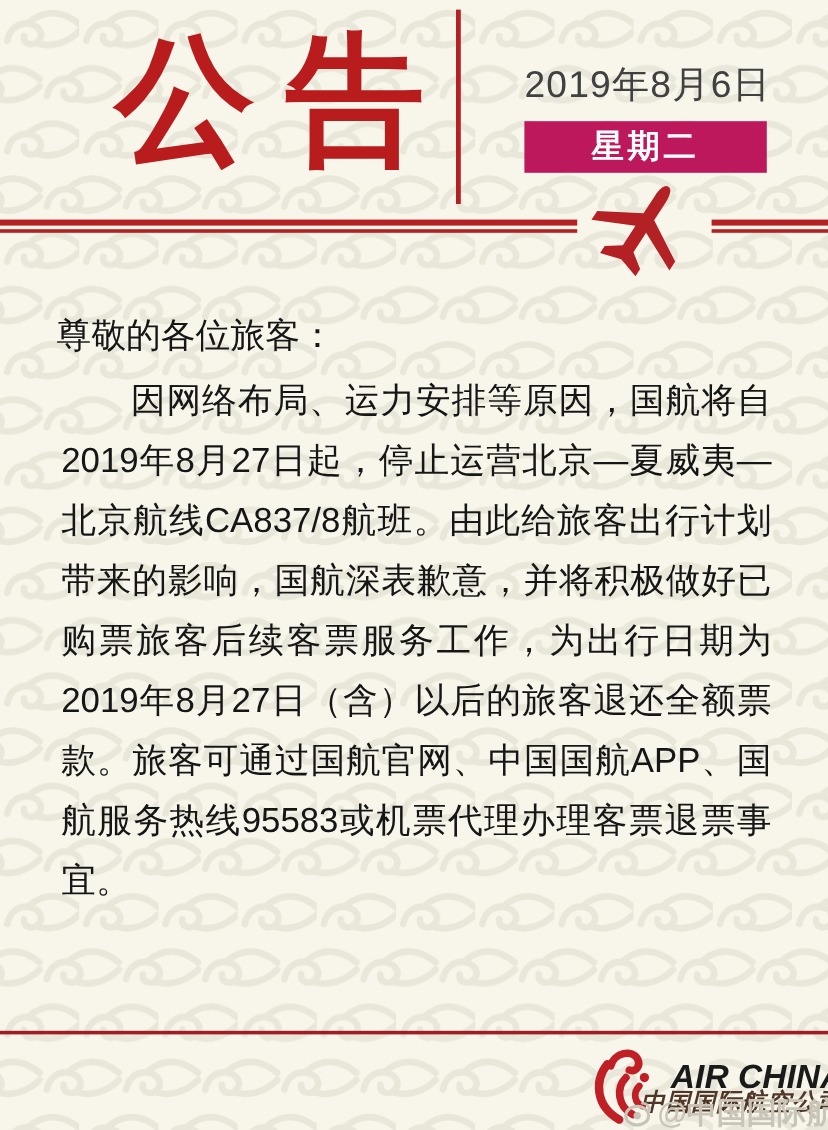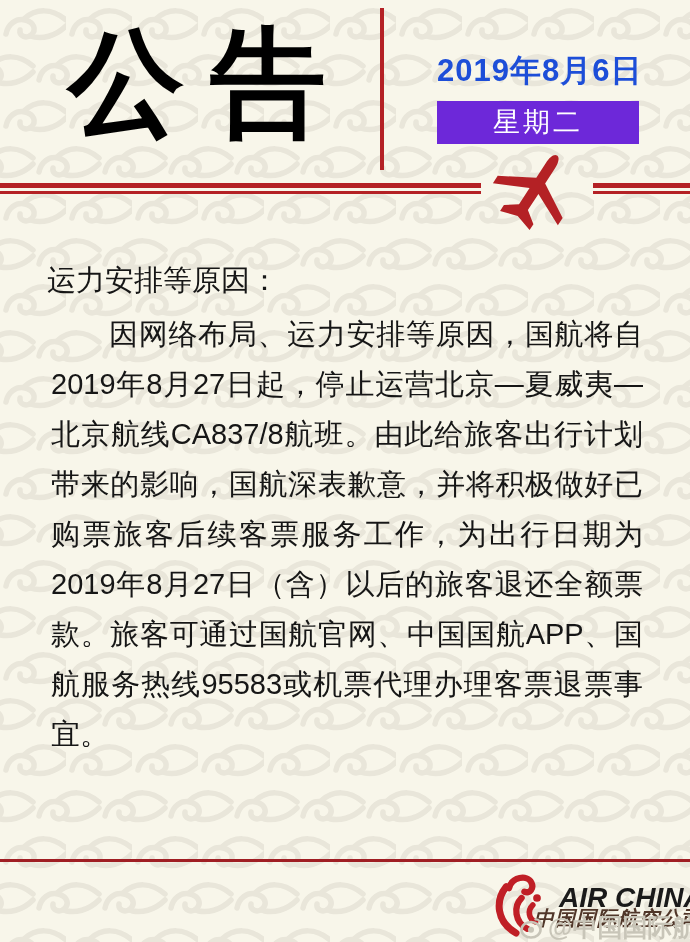--- a/index.html
+++ b/index.html
@@ -9,29 +9,29 @@
     background:#F8F6EA;
     overflow:hidden;
     font-family:"Liberation Sans", sans-serif;
   }
   .bg{position:absolute;left:0;top:0;width:100%;height:100%;}
 
   
   .title{
     position:absolute;left:68px;top:20px;width:312px;
     font-size:116px;line-height:1.1;font-weight:900;
-    color:#000000;letter-spacing:26px;text-align:left;
+    color:#b91c1c;letter-spacing:26px;text-align:right;
     white-space:nowrap;
   }
   .vline{position:absolute;left:380px;top:8px;width:4px;height:162px;background:#B42125;}
   .date-block{position:absolute;left:437px;top:50px;width:202px;text-align:center;}
-  .date{font-size:31px;font-weight:bold;color:#1d4ed8;white-space:nowrap;letter-spacing:1px;}
+  .date{font-size:31px;font-weight:normal;color:#404040;white-space:nowrap;letter-spacing:1px;}
   .weekday{
-    margin-top:9px;height:43px;line-height:43px;background:#6d28d9;
-    color:#FFFFFF;font-size:27px;font-weight:normal;letter-spacing:3px;
+    margin-top:9px;height:43px;line-height:43px;background:#be185d;
+    color:#FFFFFF;font-size:27px;font-weight:bold;letter-spacing:3px;
   }
 
   
   .seg{position:absolute;top:183px;}
   .seg .thick{height:5px;background:#B42125;}
   .seg .thin{height:3px;background:#B42125;margin-top:3px;}
   .seg-left{left:0;width:481px;}
   .seg-right{left:593px;width:97px;}
   .plane{
     position:absolute;left:490px;top:147px;width:88px;height:88px;
@@ -108,21 +108,21 @@
   </div>
   <svg class="plane" viewBox="0 0 100 100" xmlns="http://www.w3.org/2000/svg">
     <path fill="#B42125" d="M50,2 C54,2 56,8 56,16 L56,36 L94,58 L94,68 L56,50 L56,72 L70,82 L70,90 L50,84 L30,90 L30,82 L44,72 L44,50 L6,68 L6,58 L44,36 L44,16 C44,8 46,2 50,2 Z"></path>
   </svg>
   <div class="seg seg-right">
     <div class="thick"></div>
     <div class="thin"></div>
   </div>
 
   <div class="body-block">
-    <div class="greeting">运力安排等原因：</div>
+    <div class="greeting">尊敬的各位旅客：</div>
     <p class="para">因网络布局、运力安排等原因，国航将自2019年8月27日起，停止运营北京—夏威夷—北京航线CA837/8航班。由此给旅客出行计划带来的影响，国航深表歉意，并将积极做好已购票旅客后续客票服务工作，为出行日期为2019年8月27日（含）以后的旅客退还全额票款。旅客可通过国航官网、中国国航APP、国航服务热线95583或机票代理办理客票退票事宜。</p>
   </div>
 
   <div class="footer-rule"></div>
 
   <svg class="phoenix" viewBox="0 0 100 100" xmlns="http://www.w3.org/2000/svg">
     <g fill="none" stroke="#C01F26" stroke-linecap="round">
       <path d="M30,26 C34,10 56,6 62,18 C66,26 60,34 52,31" stroke-width="9"></path>
       <path d="M26,24 C10,44 12,74 40,90" stroke-width="10"></path>
       <path d="M48,40 C36,52 38,74 56,84" stroke-width="9"></path>

